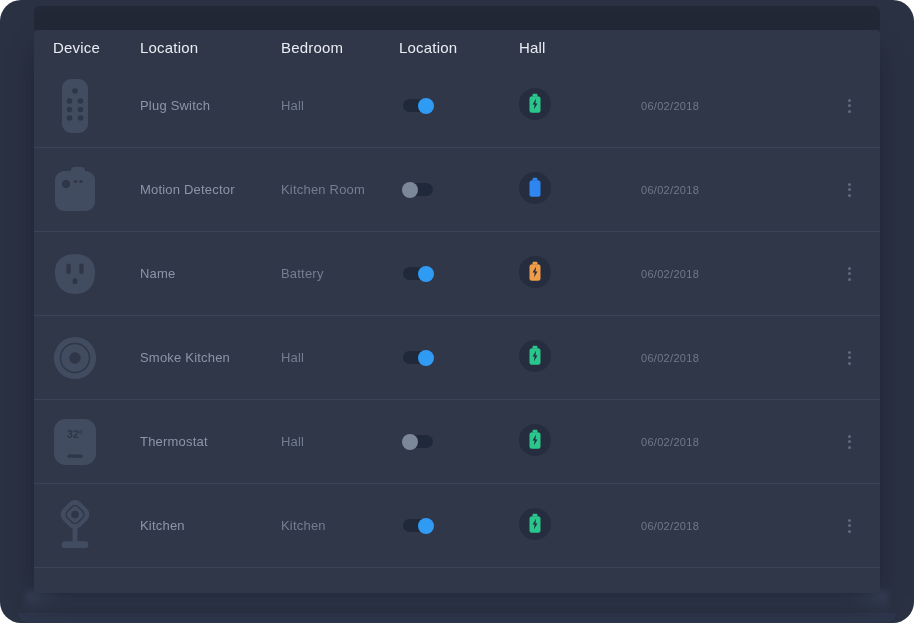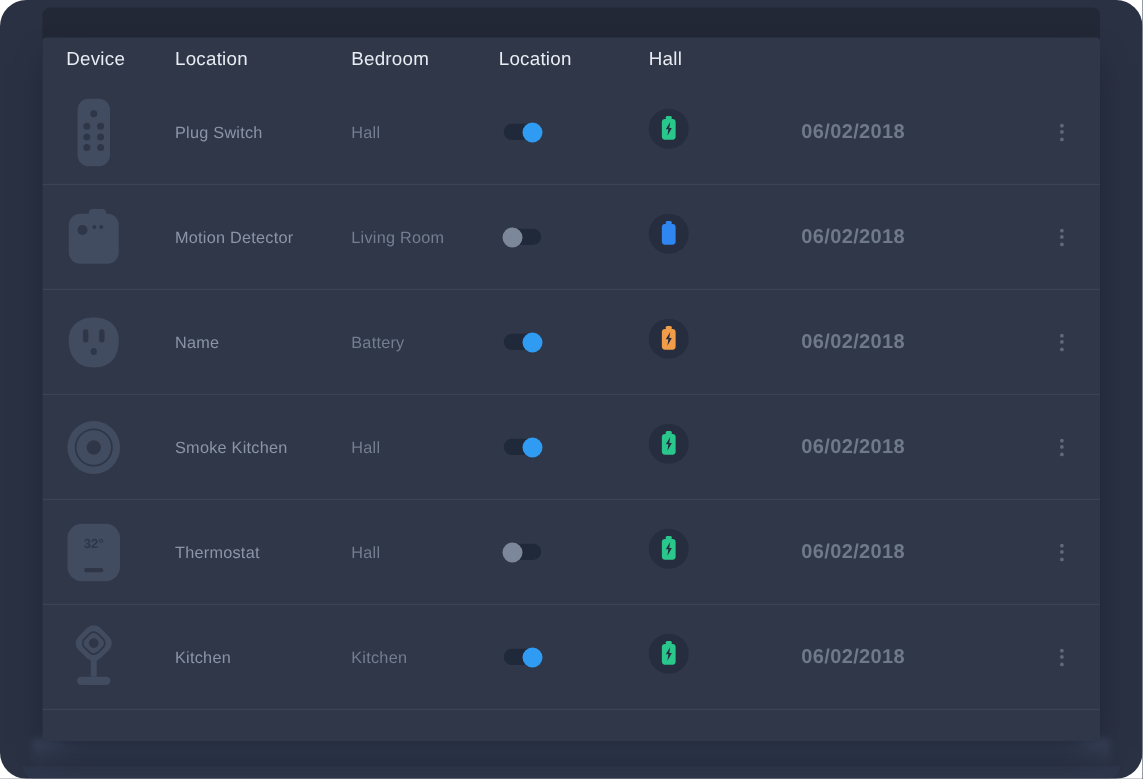--- a/index.html
+++ b/index.html
@@ -53,21 +53,21 @@
     padding-left:19px;padding-right:24px;
   }
   .thead{height:34px;}
   .th{
     color:var(--header-text);font-size:15px;letter-spacing:.2px;font-weight:400;
   }
   .row{height:84px;border-bottom:1px solid var(--sep);}
   .icon-box{width:44px;display:flex;justify-content:flex-end;align-items:center;}
   .cell-name{color:var(--name-text);font-size:13px;letter-spacing:.2px;}
   .cell-loc{color:var(--loc-text);font-size:13px;letter-spacing:.2px;}
-  .cell-date{color:var(--date-text);font-size:16px;letter-spacing:.3px;font-weight:bold;}
+  .cell-date{color:var(--date-text);font-size:11px;letter-spacing:.3px;}
   
   .toggle{
     position:relative;width:30px;height:13px;border-radius:7px;
     background:var(--track);margin-left:4px;cursor:pointer;
   }
   .toggle .knob{
     position:absolute;top:-1.5px;width:16px;height:16px;border-radius:50%;
   }
   .toggle.on .knob{right:-1px;background:var(--toggle-on-color);}
   .toggle.off .knob{left:-1px;background:var(--knob-off);}
@@ -145,21 +145,21 @@
               <svg width="44" height="46" viewBox="0 0 44 46">
                 <rect x="18" y="0" width="14" height="9" rx="3.5" fill="var(--icon)"></rect>
      <rect x="2" y="4" width="40" height="40" rx="9" fill="var(--icon)"></rect>
      <circle cx="13" cy="17" r="4" fill="var(--icon-detail)"></circle>
      <circle cx="22.5" cy="14.5" r="1.6" fill="var(--icon-detail)"></circle>
                 <circle cx="28" cy="14.5" r="1.6" fill="var(--icon-detail)"></circle>
               </svg>
             </div>
           </div>
           <div class="cell-name">Motion Detector</div>
-          <div class="cell-loc">Living Room</div>
+          <div class="cell-loc">Kitchen Room</div>
           <div>
             <div class="toggle off">
               <div class="knob"></div>
             </div>
           </div>
           <div>
             <div><svg class="battery-badge" viewBox="0 0 32 32">
     <circle cx="16" cy="16" r="16" fill="var(--batt-bg)"></circle>
     <rect x="13.5" y="5.8" width="5" height="2.6" rx="1.2" fill="#2F86F0"></rect>
     <rect x="10.5" y="8.2" width="11" height="16.5" rx="2.5" fill="#2F86F0"></rect>

